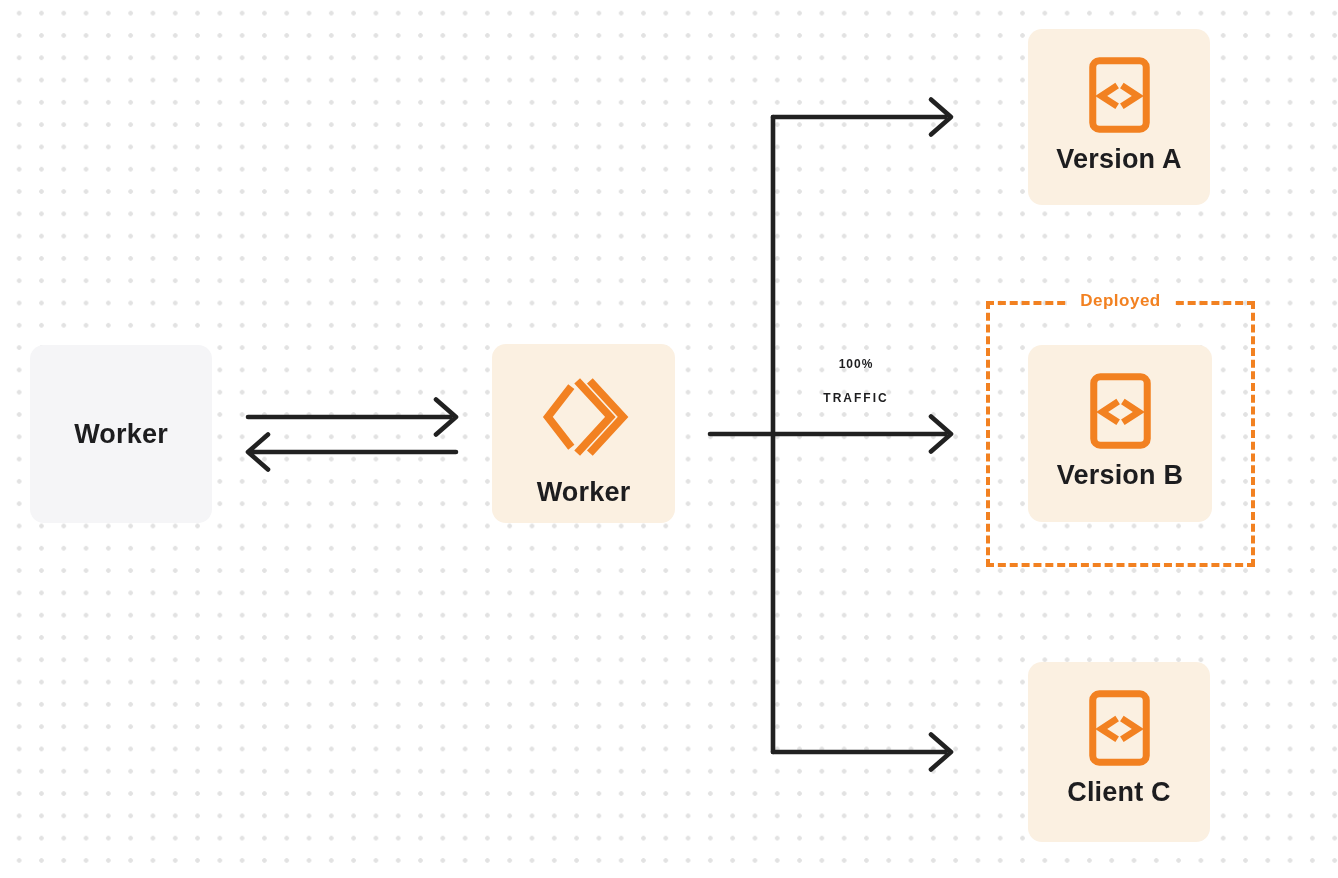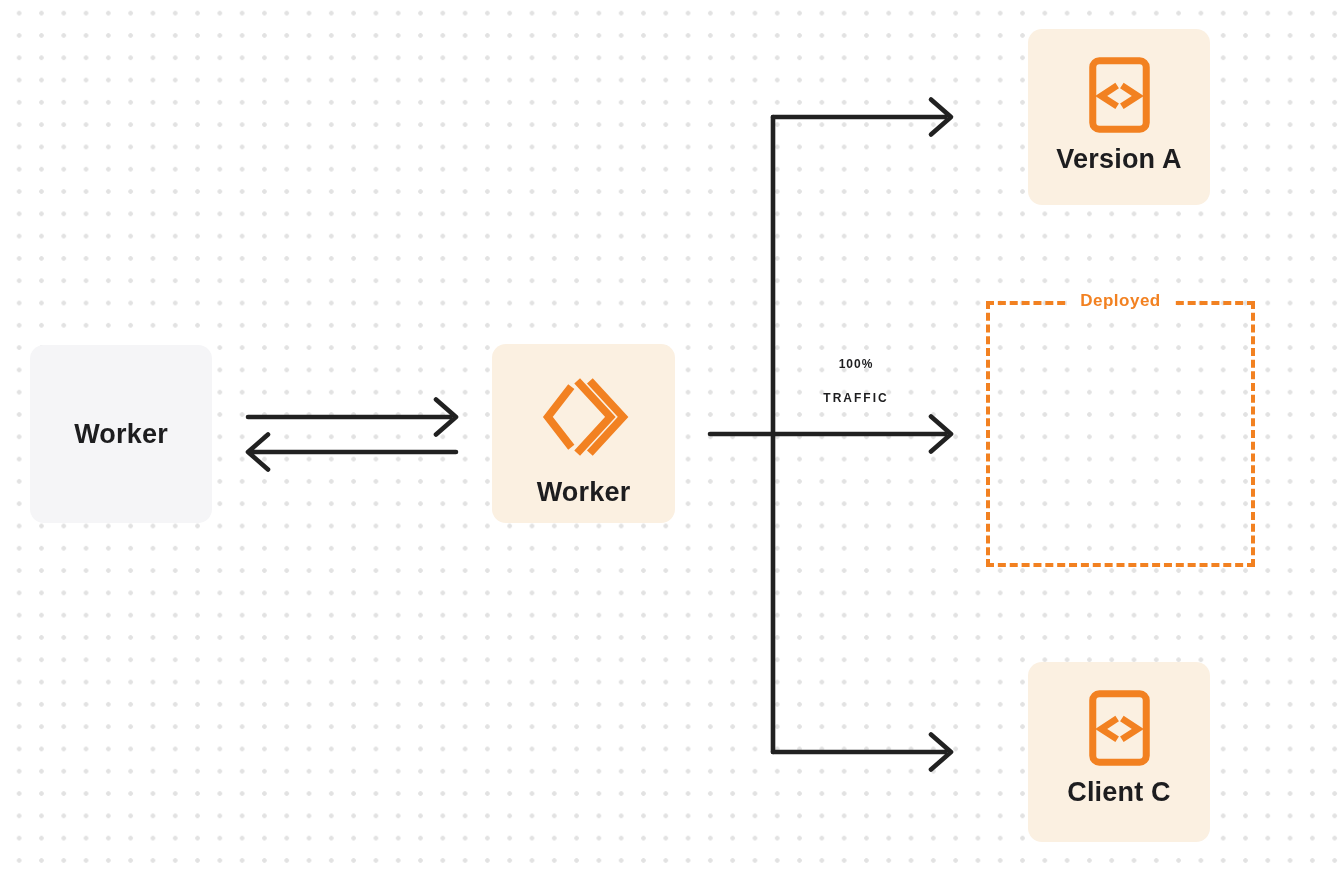--- a/index.html
+++ b/index.html
@@ -144,20 +144,30 @@
         <rect x="4" y="4" width="57" height="73" rx="7" stroke-width="7.5"></rect>
         <polyline points="30,30.5 13,41.5 30,52.5" stroke-width="7"></polyline>
         <polyline points="35,30.5 52,41.5 35,52.5" stroke-width="7"></polyline>
       </svg>
     </span>
     <div class="node-label">Version A</div>
   </div>
 
   <div class="deployed-group">
     <span class="deployed-label">Deployed</span>
+    <div class="node version-node version-b">
+      <span class="icon">
+        <svg viewBox="0 0 65 81" width="61" height="76" fill="none" stroke="currentColor" stroke-linejoin="miter" stroke-linecap="butt">
+          <rect x="4" y="4" width="57" height="73" rx="7" stroke-width="7.5"></rect>
+          <polyline points="30,30.5 13,41.5 30,52.5" stroke-width="7"></polyline>
+          <polyline points="35,30.5 52,41.5 35,52.5" stroke-width="7"></polyline>
+        </svg>
+      </span>
+      <div class="node-label">Version B</div>
+    </div>
   </div>
 
   <div class="node version-node version-c">
     <span class="icon">
       <svg viewBox="0 0 65 81" width="61" height="76" fill="none" stroke="currentColor" stroke-linejoin="miter" stroke-linecap="butt">
         <rect x="4" y="4" width="57" height="73" rx="7" stroke-width="7.5"></rect>
         <polyline points="30,30.5 13,41.5 30,52.5" stroke-width="7"></polyline>
         <polyline points="35,30.5 52,41.5 35,52.5" stroke-width="7"></polyline>
       </svg>
     </span>

